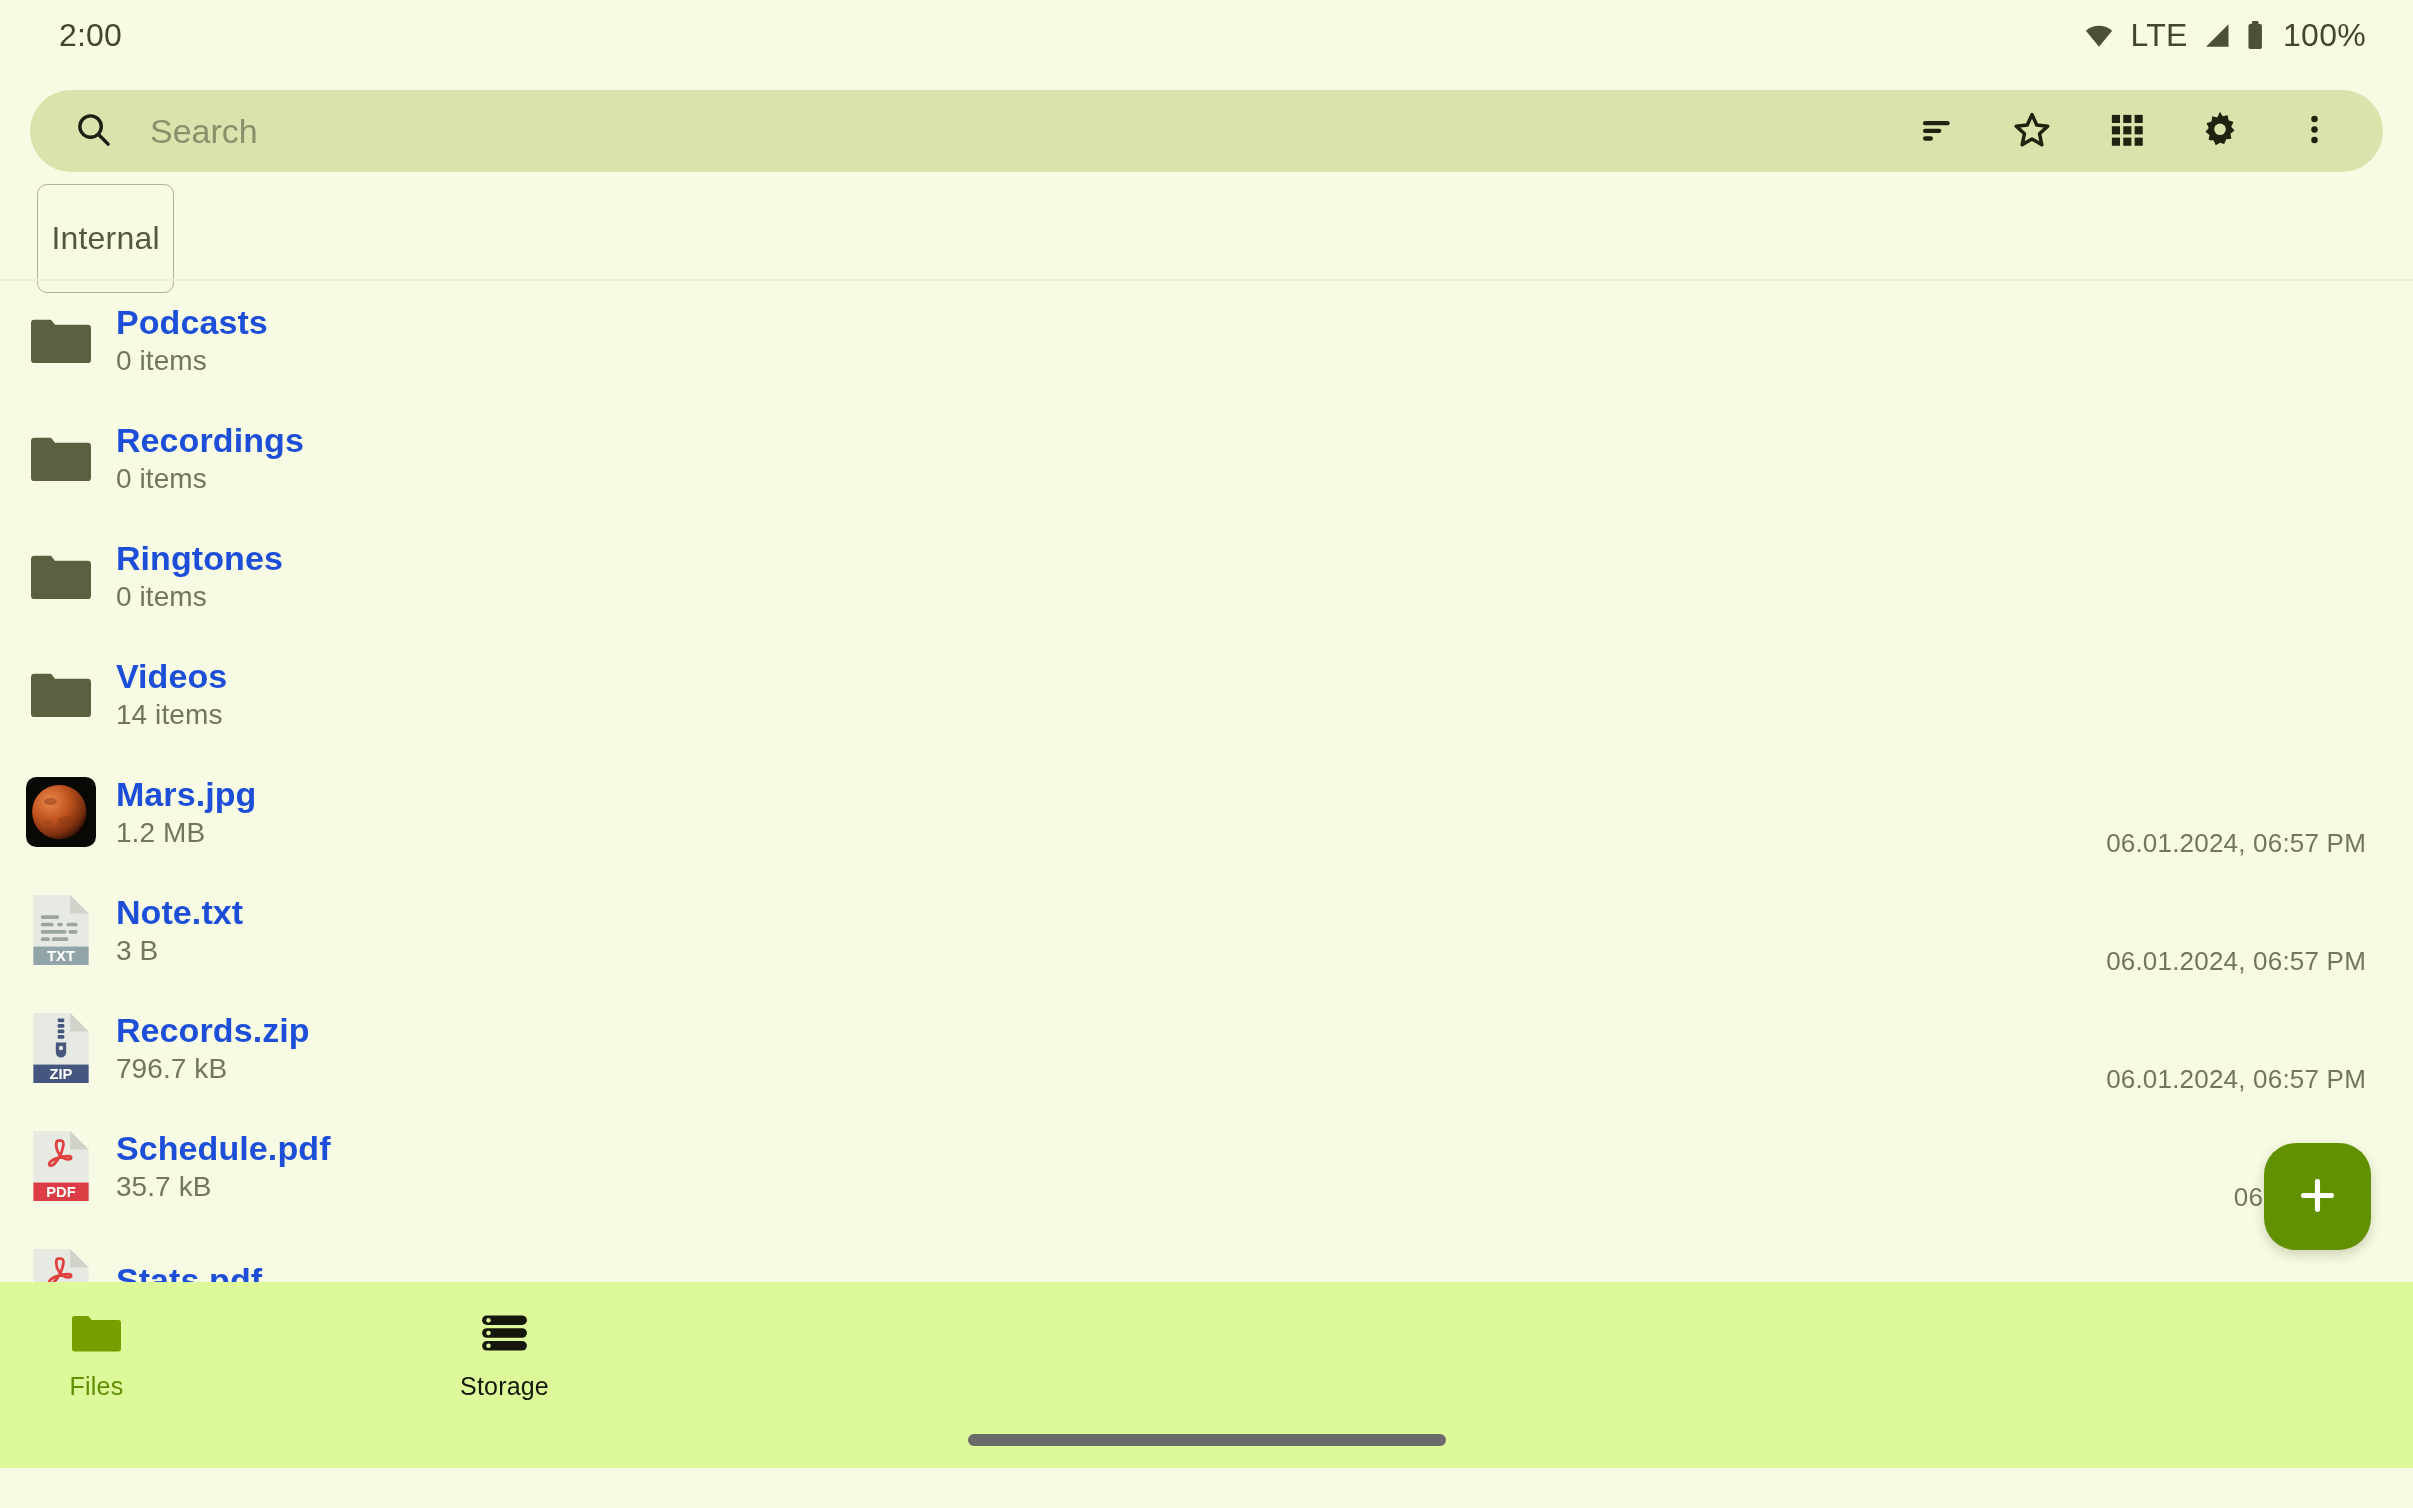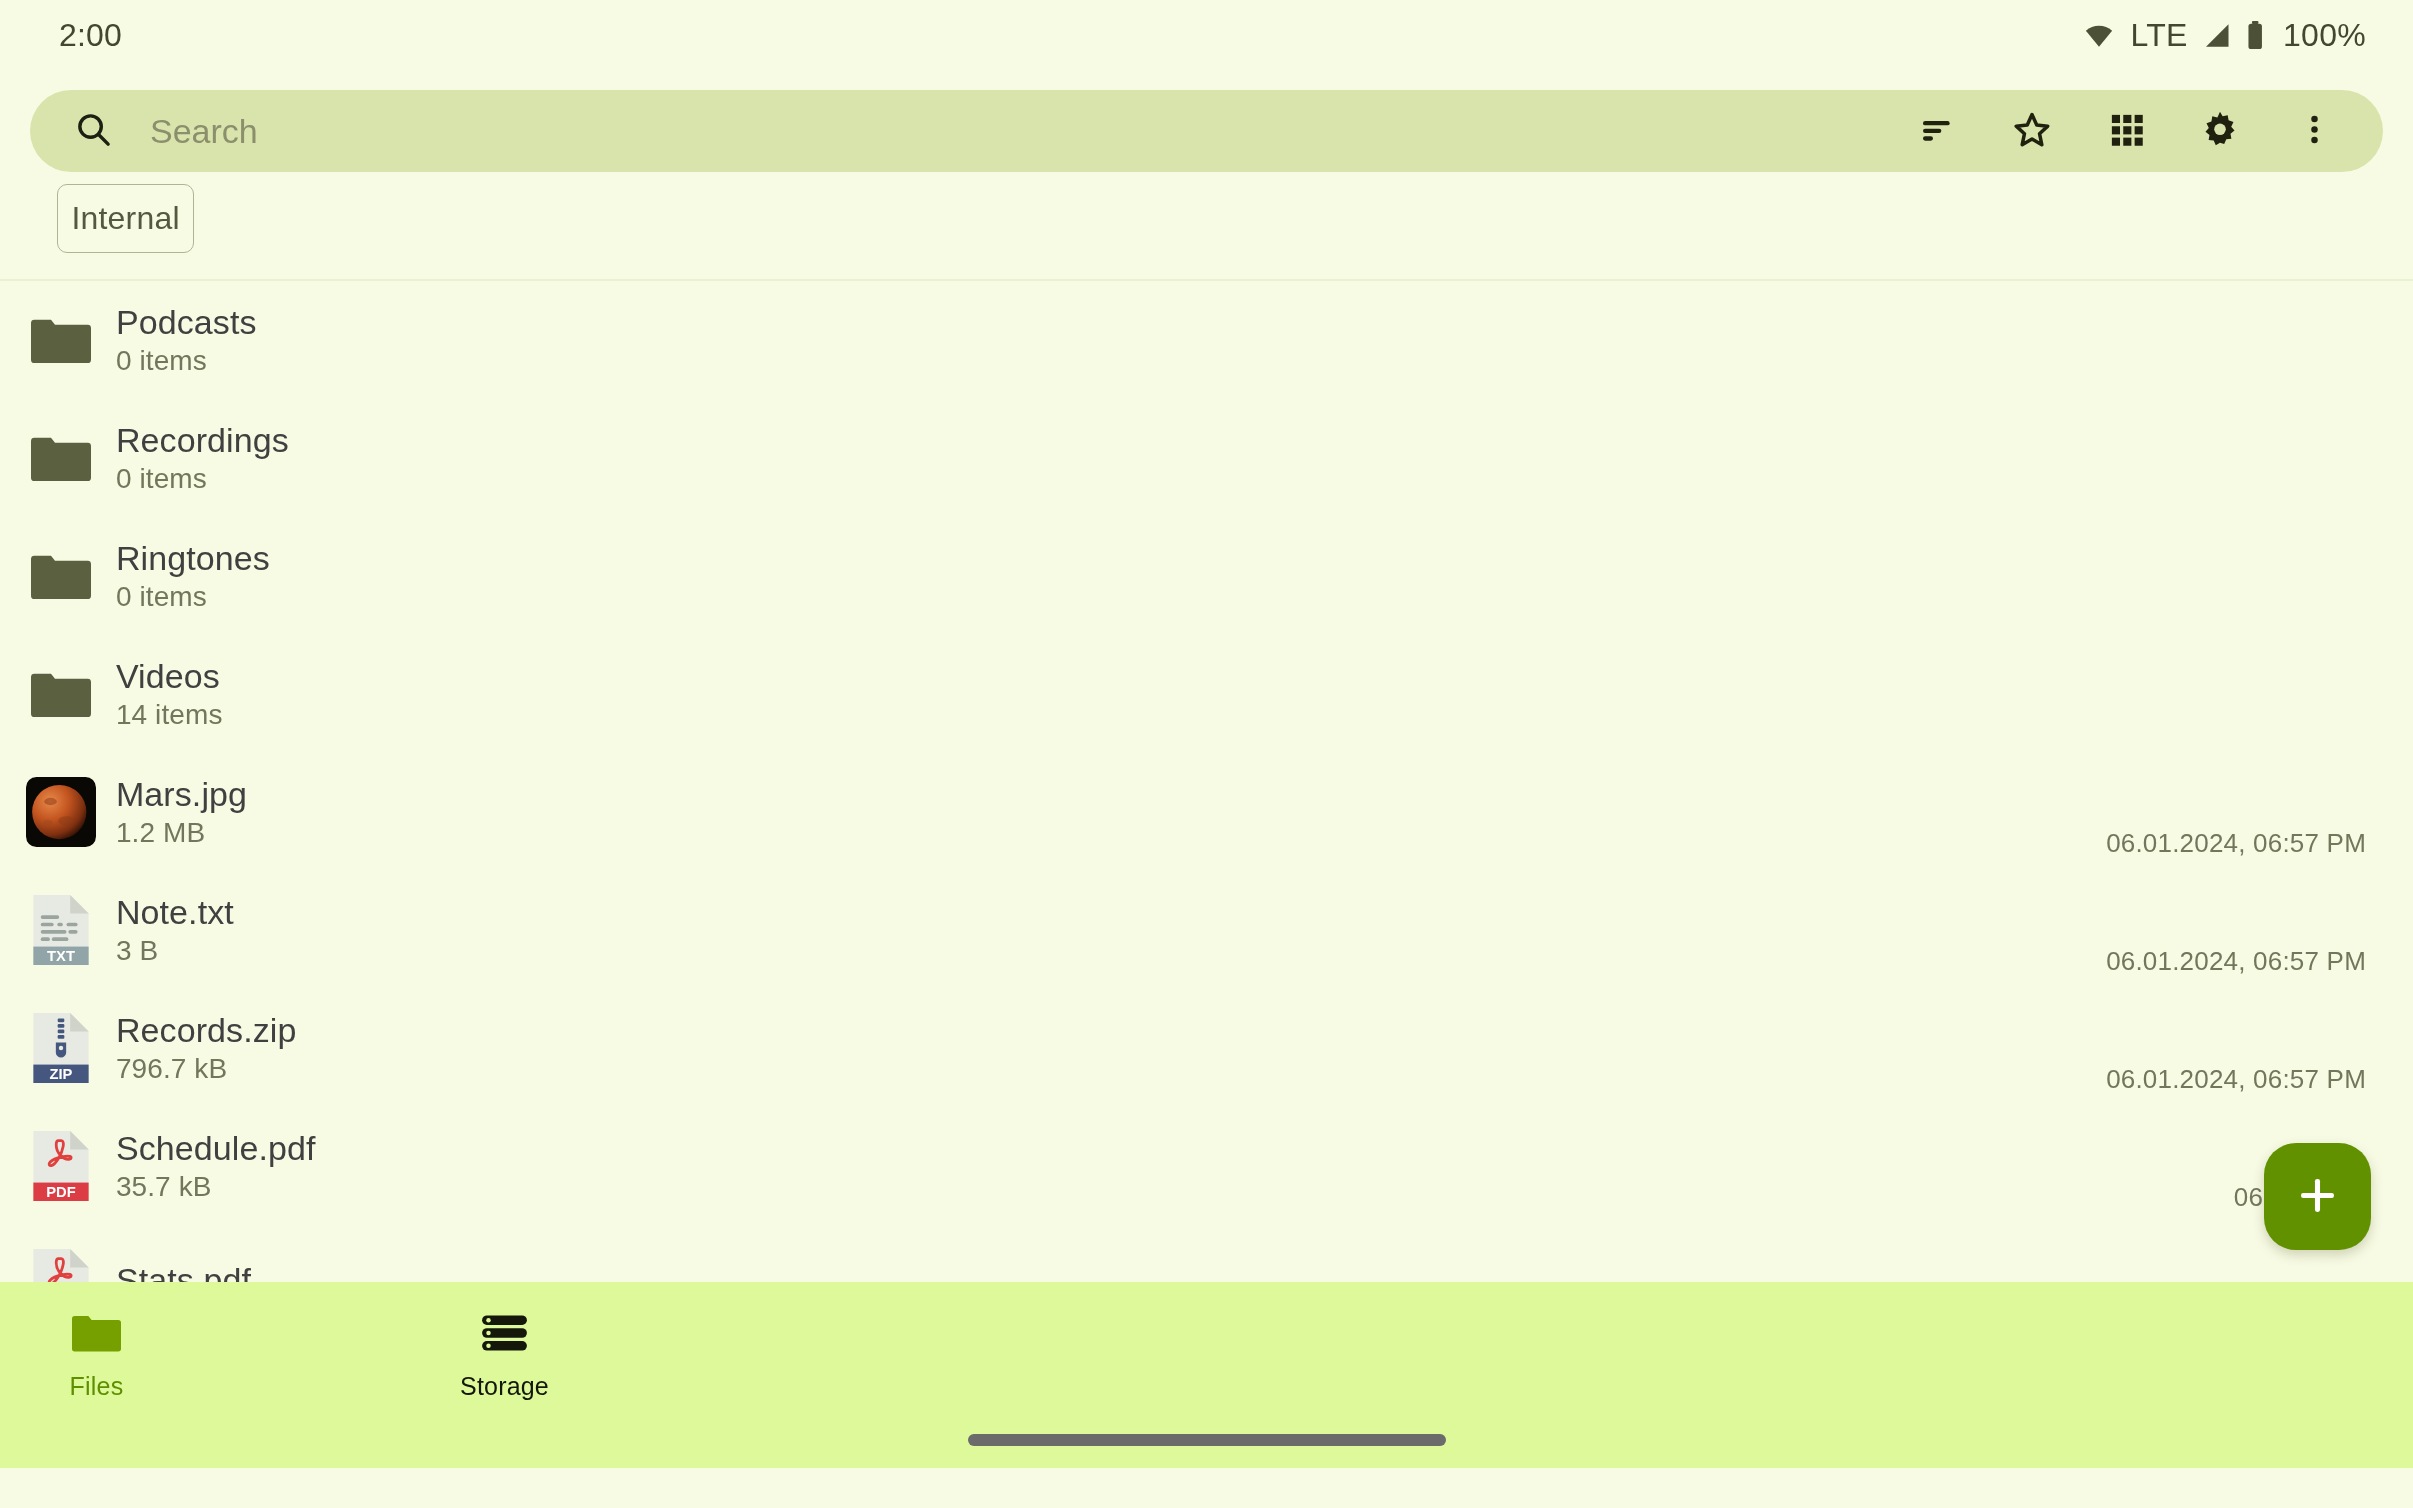--- a/index.html
+++ b/index.html
@@ -91,30 +91,29 @@
   .tabs-row {
     position: relative;
     height: 109px;
     padding-left: 37px;
     display: flex;
     align-items: flex-start;
   }
   .tab-chip {
     margin-top: 11.7px;
     min-width: 112px;
-    height: 69px;
+    height: 109px;
     border: 1.7px solid #b0b394;
     border-radius: 10px;
     background: transparent;
     display: flex;
     align-items: center;
     justify-content: flex-end;
     padding: 0 13.4px;
     cursor: pointer;
-    margin-left: 20px;
   }
   .tab-chip-label {
     font-size: 32px;
     color: #55583f;
     letter-spacing: 0.2px;
   }
   .tabs-divider {
     position: absolute;
     left: 0;
     right: 0;
@@ -149,24 +148,25 @@
   .row-text {
     flex: 1 1 auto;
     min-width: 0;
     display: flex;
     flex-direction: column;
     justify-content: center;
     gap: 5.9px;
   }
   .row-title {
     font-size: 34px;
-    color: #404040;
+    color: #1d4ed8;
     letter-spacing: 0.1px;
     line-height: 1.05;
     white-space: nowrap;
+    font-weight: bold;
   }
   .row-sub {
     font-size: 28px;
     color: #72765a;
     letter-spacing: 0.1px;
     line-height: 1.05;
     white-space: nowrap;
   }
   .row-meta {
     flex: 0 0 auto;

